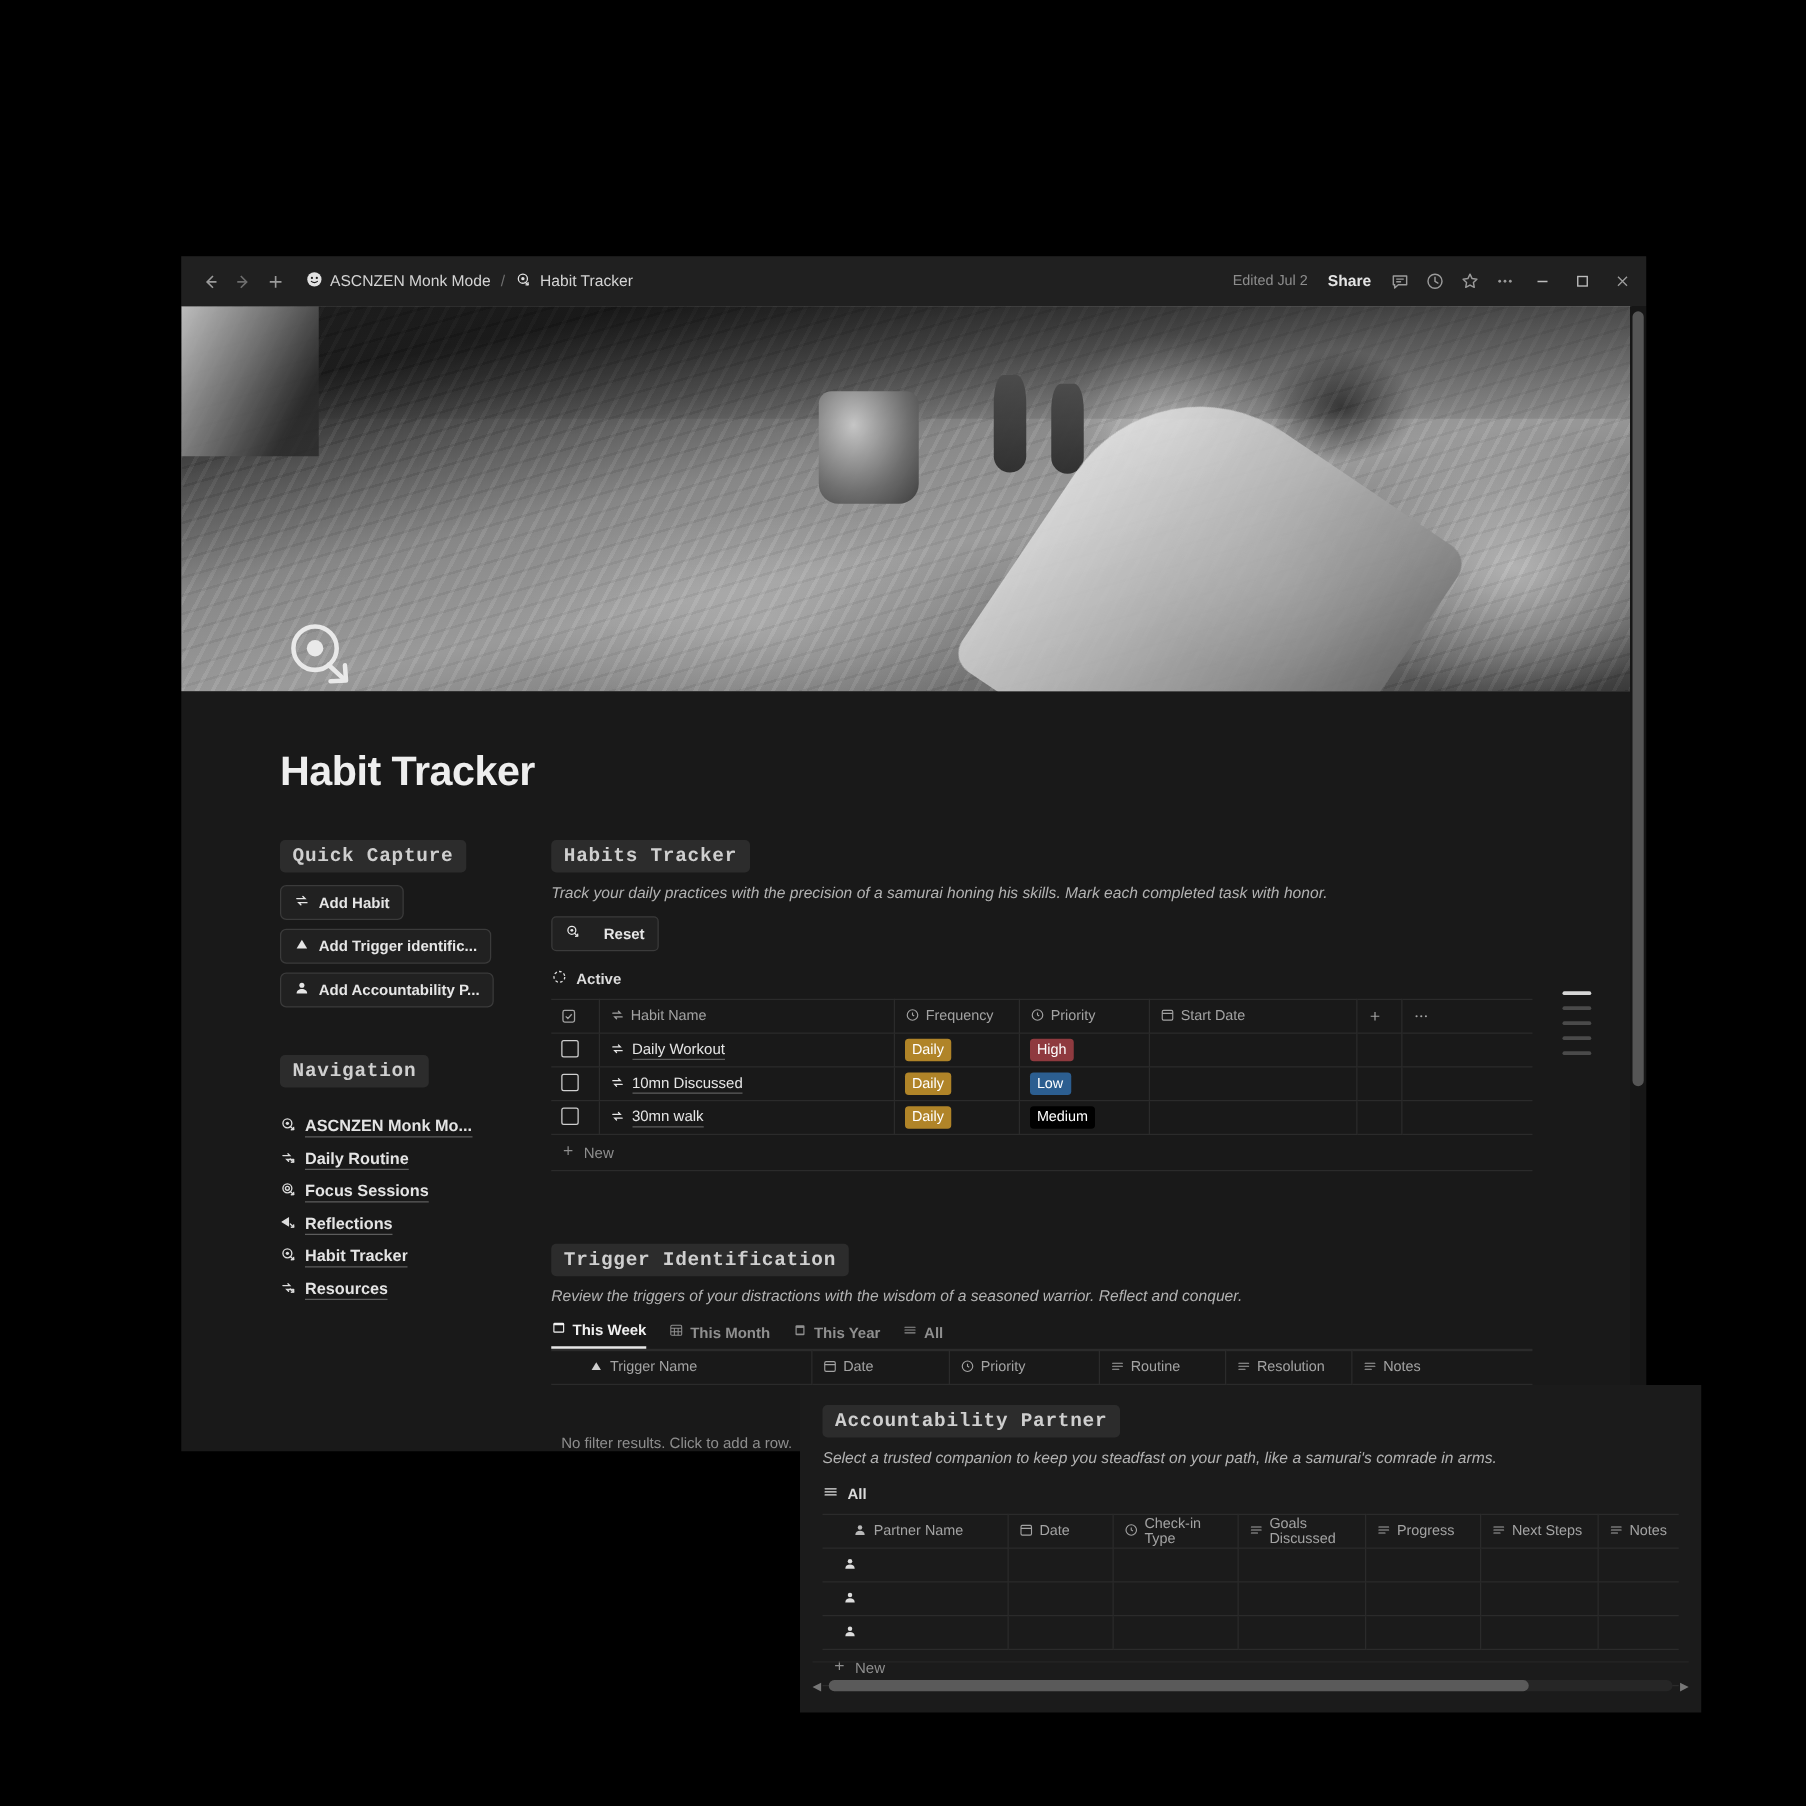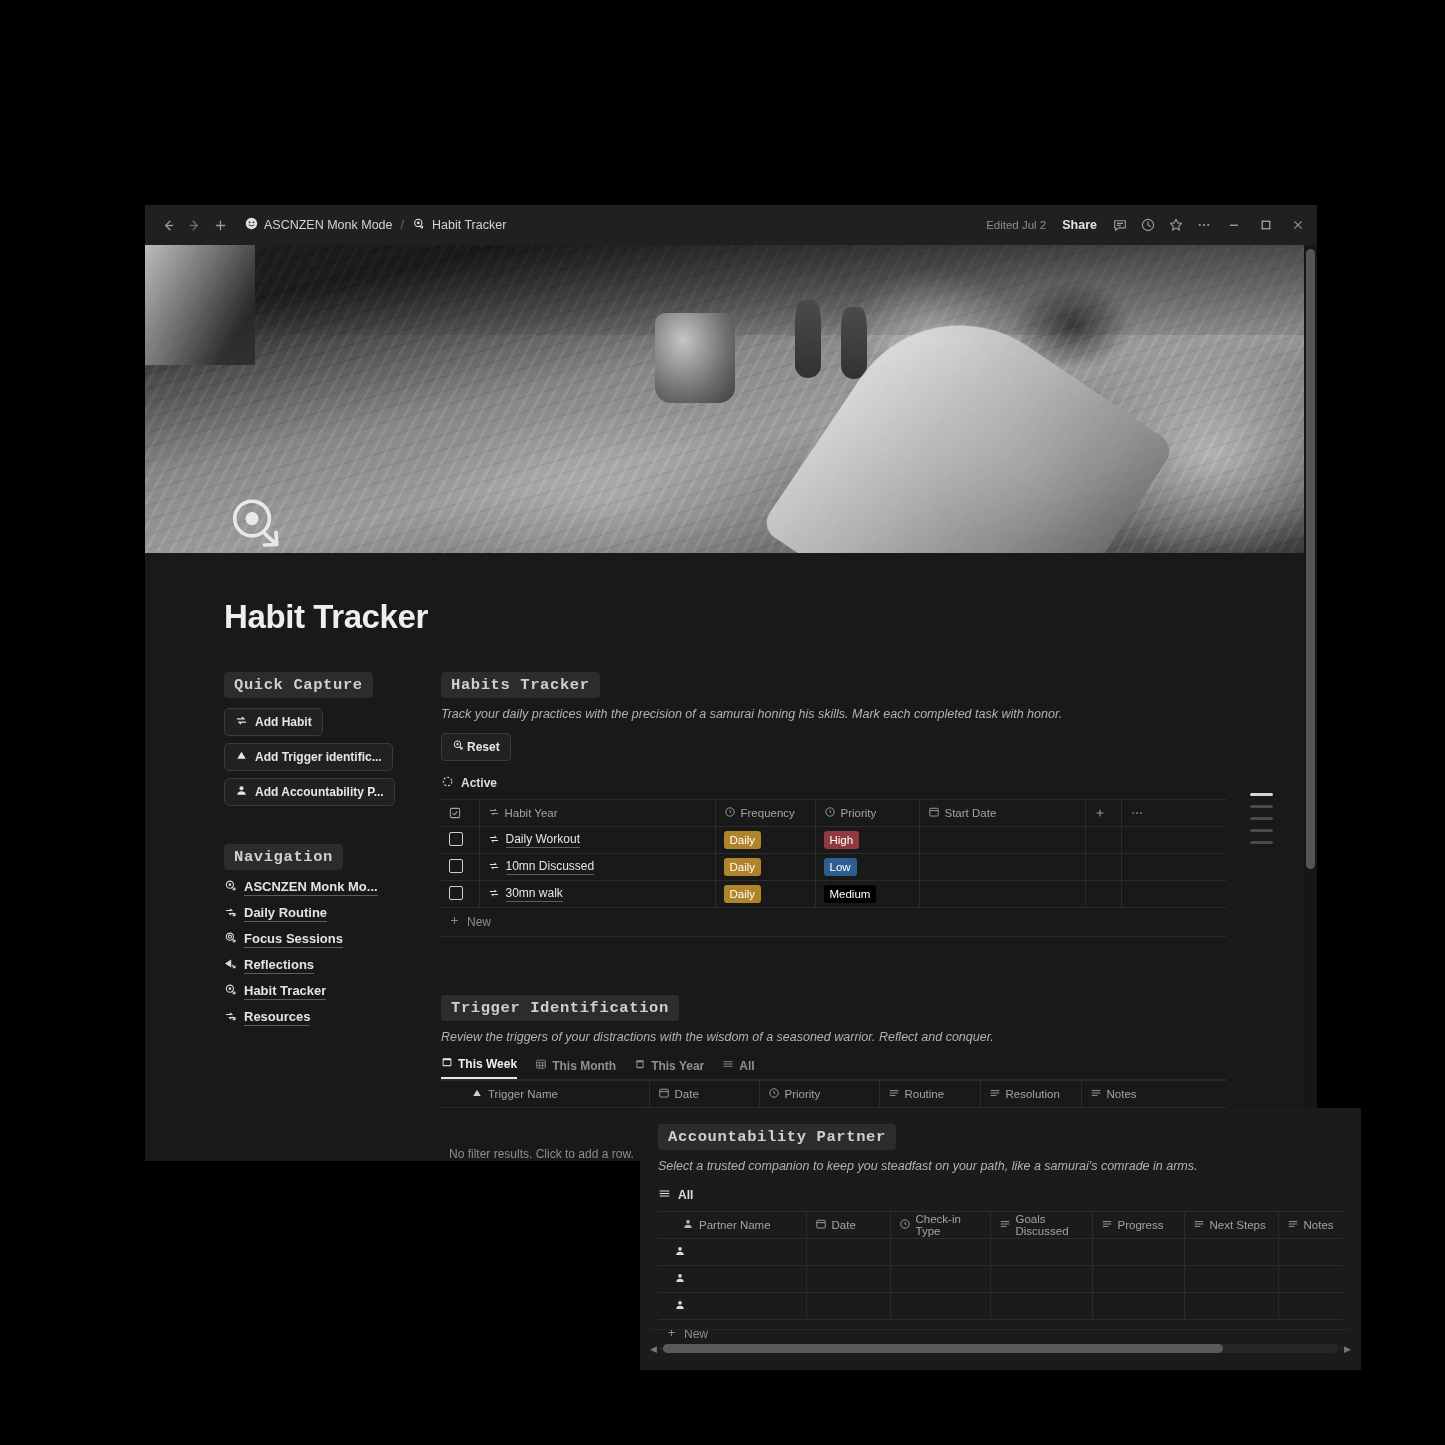--- a/index.html
+++ b/index.html
@@ -118,29 +118,29 @@
   .cols{position:relative;margin-top:36px;padding-left:79px;}
   .leftcol{position:absolute;left:79px;top:0;width:190px;}
   .btnstack{margin-top:10px;display:flex;flex-direction:column;gap:7px;align-items:flex-start;}
   .mini-btn{
     display:inline-flex;align-items:center;gap:7px;
     border:1px solid #3b3b3b;border-radius:5px;background:#212121;
     color:#e6e6e6;font-size:12px;font-weight:700;padding:5px 10px;
     white-space:nowrap;max-width:160px;
   }
   .nav-title{margin-top:38px;}
-  .navlist{margin-top:9px;display:flex;flex-direction:column;gap:9px;}
+  .navlist{margin-top:23px;display:flex;flex-direction:column;gap:9px;}
   .navitem{display:flex;align-items:center;gap:6px;color:#e4e4e4;font-size:13px;font-weight:700;}
   .navitem .lbl{border-bottom:1px solid #5d5d5d;padding-bottom:1px;white-space:nowrap;max-width:140px;overflow:hidden;text-overflow:ellipsis;}
 
   
   .rightcol{position:absolute;left:296px;top:0;width:785px;}
 
   .sm-btn{
-    display:inline-flex;align-items:center;gap:2px;
+    display:inline-flex;align-items:center;gap:18px;
     border:1px solid #3b3b3b;border-radius:4px;background:#212121;
     color:#e6e6e6;font-size:12px;font-weight:700;padding:5px 10px;margin-top:12px;
   }
   .viewbar{display:flex;align-items:center;gap:7px;margin-top:14px;color:#dcdcdc;font-size:12px;font-weight:700;}
 
   
   table.db{border-collapse:collapse;width:100%;table-layout:fixed;margin-top:8px;}
   table.db th,table.db td{
     border-top:1px solid #2b2b2b;border-bottom:1px solid #2b2b2b;border-right:1px solid #2b2b2b;
     height:26px;padding:0 8px;text-align:left;font-weight:400;vertical-align:middle;
@@ -447,21 +447,21 @@
                         <rect x="1.6" y="1.6" width="10.8" height="10.8" rx="1.6"></rect>
                         <path d="M4.2 7.1l2 2 3.6-4"></path>
                       </svg>
                   </span>
                 </th>
                 <th>
                   <span class="thcell">
                     <span><svg width="12" height="12" viewBox="0 0 16 16" fill="none" stroke="#a3a3a3" stroke-width="1.3" stroke-linecap="round">
                           <path d="M3 6h8l-2-2M13 10H5l2 2"></path>
                         </svg></span>
-                    <span>Habit Year</span>
+                    <span>Habit Name</span>
                   </span>
                 </th>
                 <th>
                   <span class="thcell">
                     <span><svg width="12" height="12" viewBox="0 0 16 16" fill="none" stroke="#a3a3a3" stroke-width="1.2">
                           <circle cx="8" cy="8" r="5.6"></circle>
                           <path d="M8 5.4v2.6l1.8 1.1"></path>
                         </svg></span>
                     <span>Frequency</span>
                   </span>

